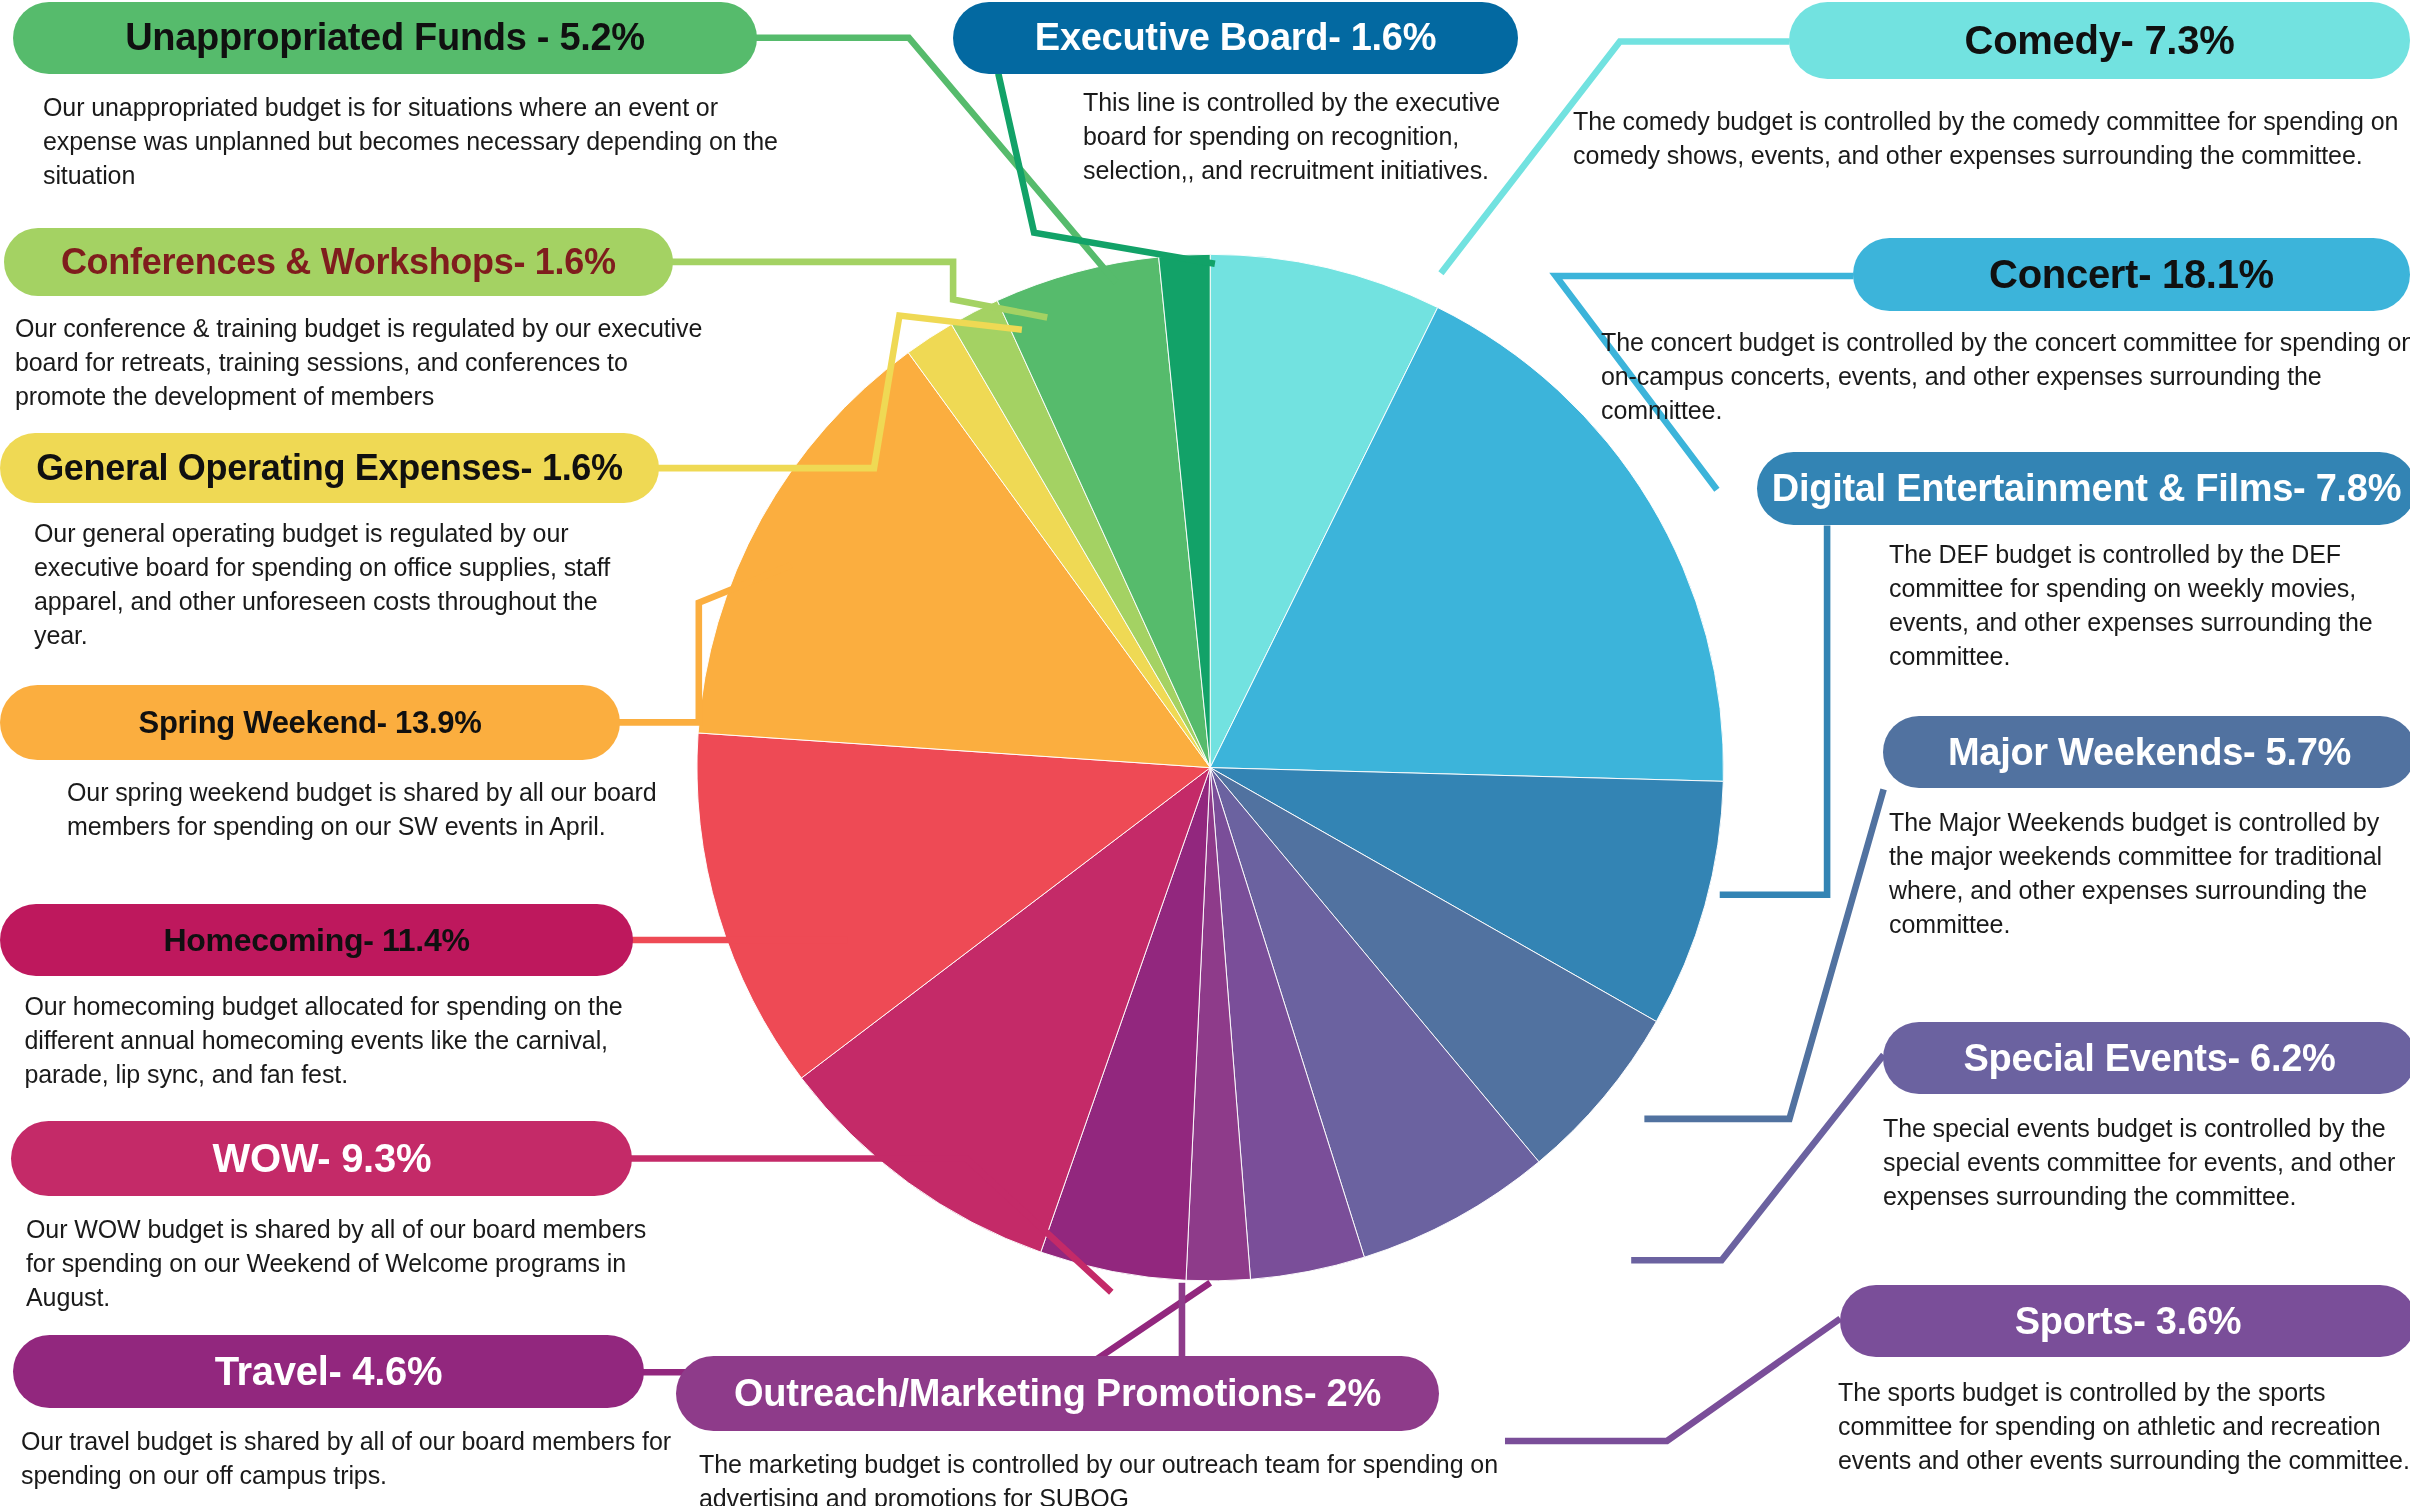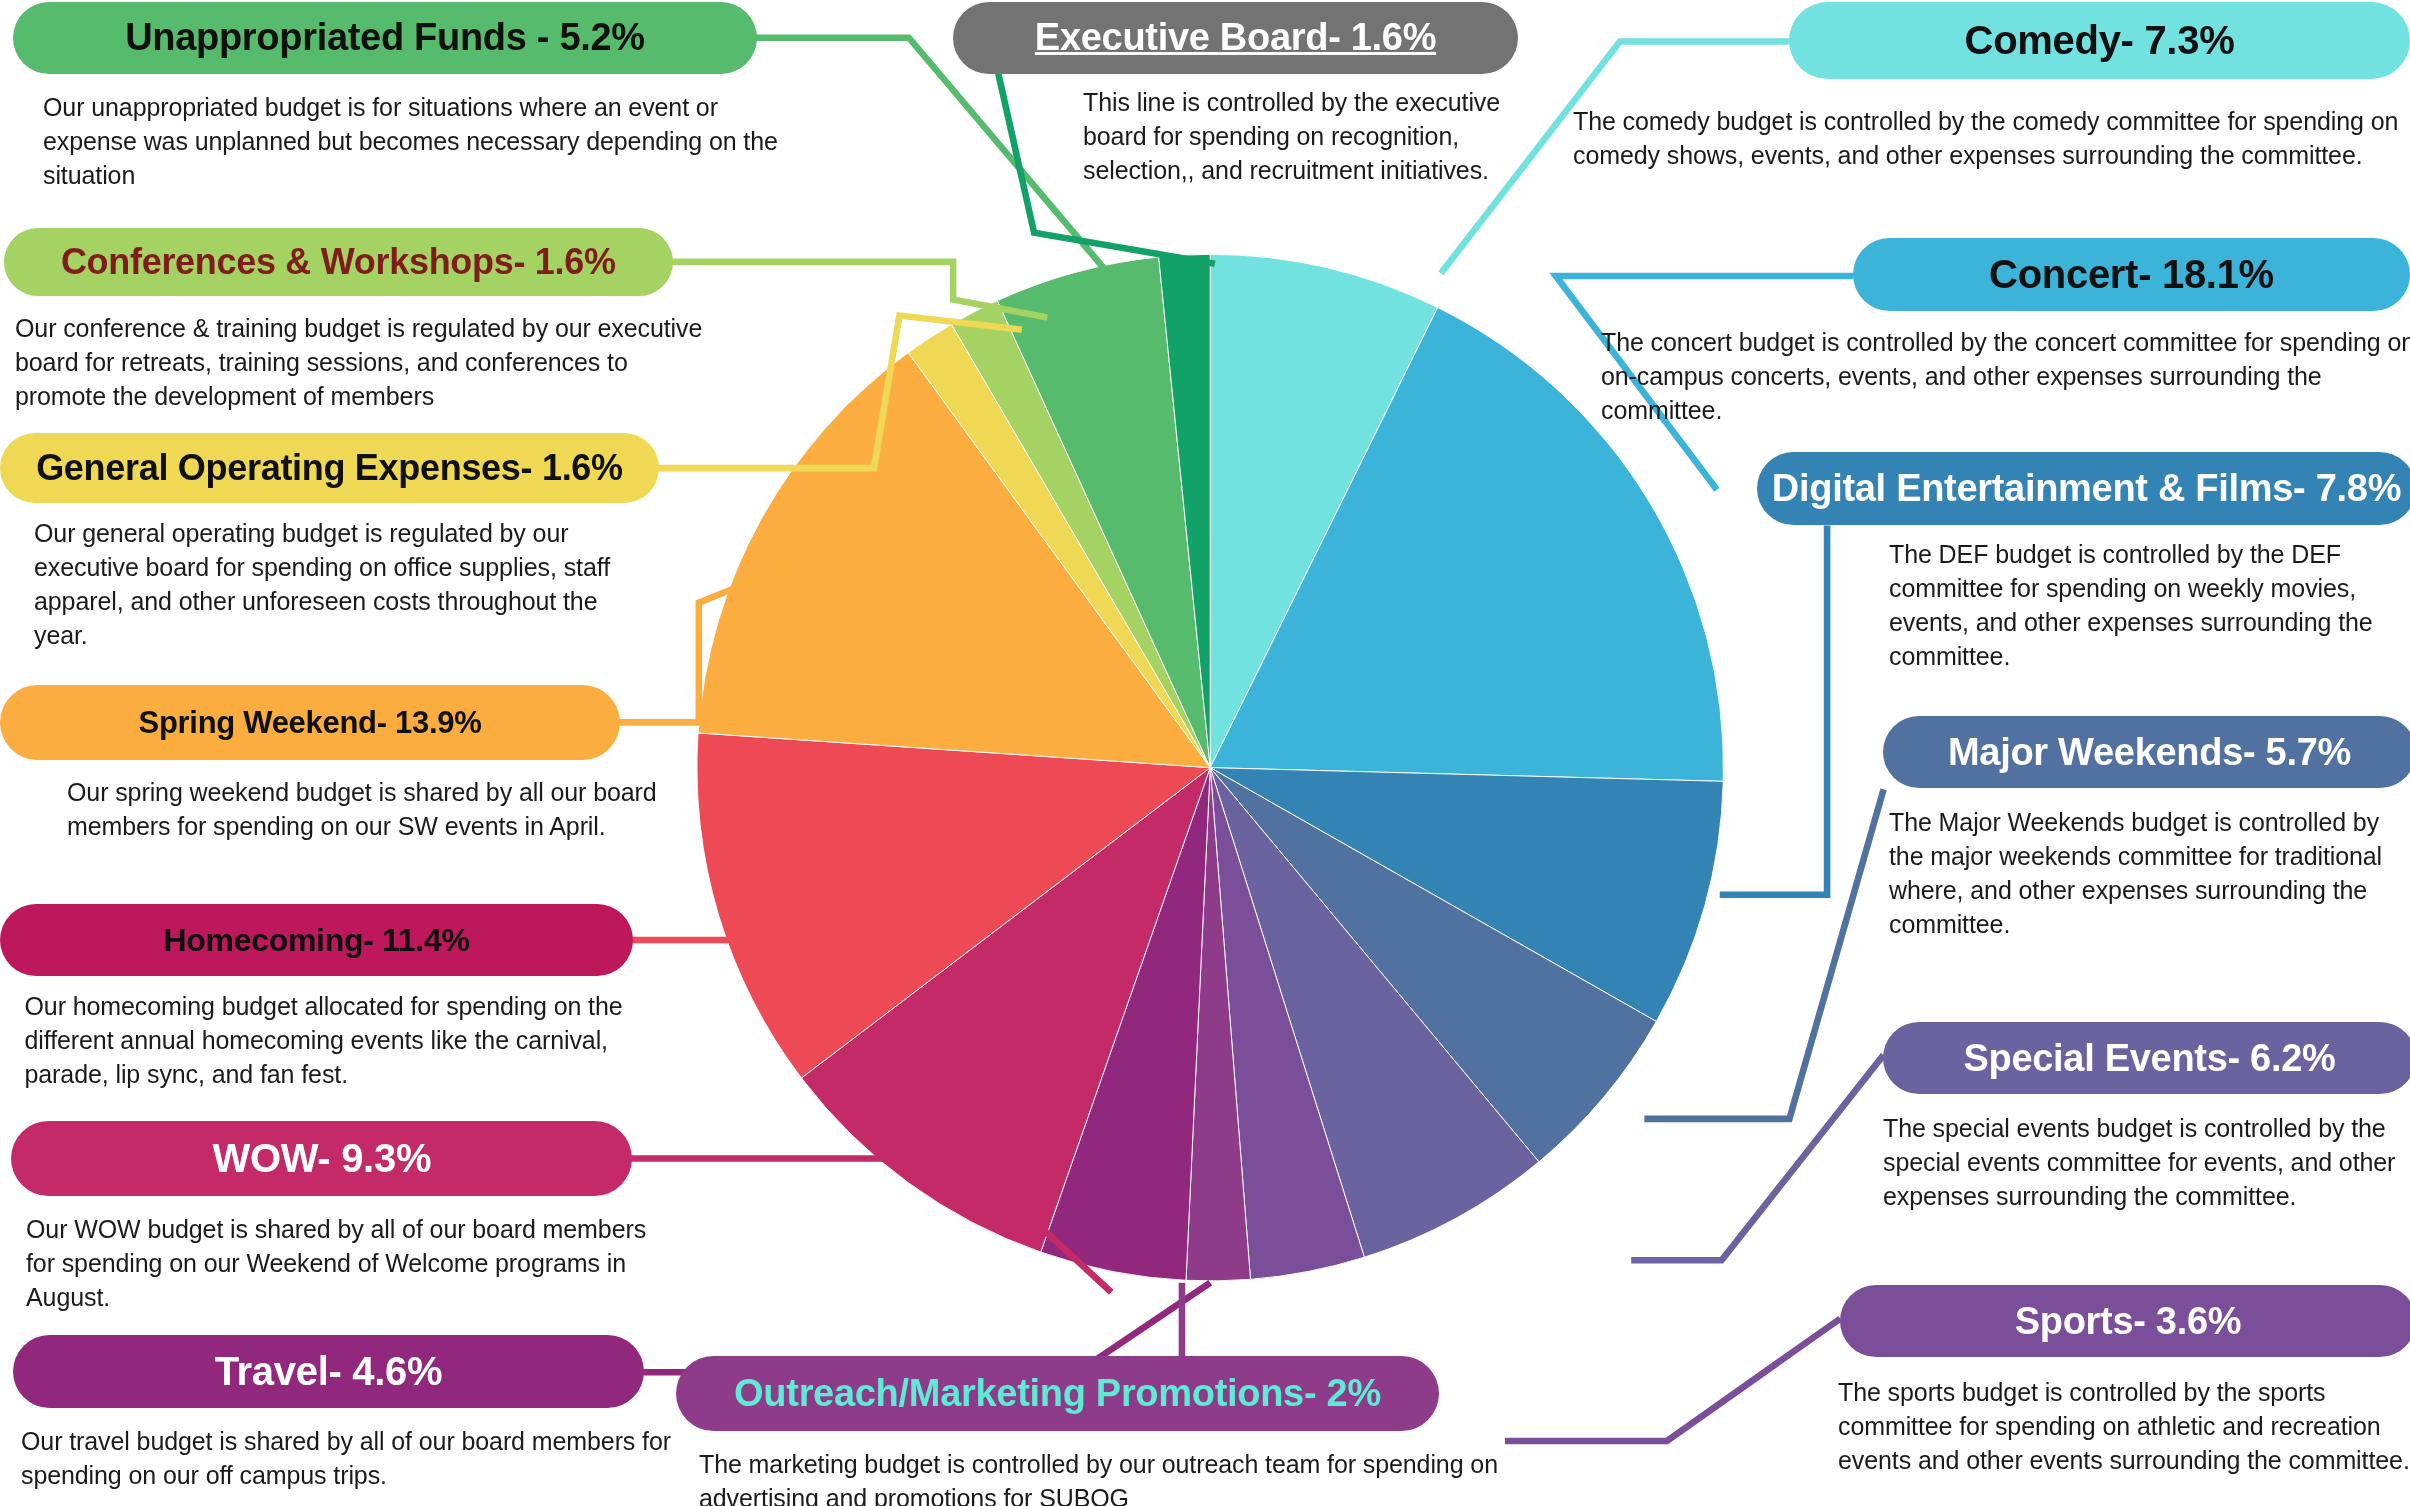--- a/index.html
+++ b/index.html
@@ -46,25 +46,25 @@
   #pill-home    {left:0px;   top:904px; width:633px;  height:72px;  background:#be185d; color:#101010; font-size:32px;}
   #desc-home    {left:24.5px;  top:989px;width:659px;}
 
   #pill-wow     {left:11.3px;  top:1121px;width:621px;  height:75px;  background:#c42a68; color:#ffffff; font-size:40px;}
   #desc-wow     {left:26px;  top:1212px;width:621px;}
 
   #pill-travel  {left:13px;  top:1335px;width:631px;  height:73px;  background:#92277e; color:#ffffff; font-size:40px;}
   #desc-travel  {left:21px;  top:1424px;width:650px;}
 
   
-  #pill-exec    {left:953px;top:1.9px;   width:565px;  height:72px;  background:#737373; color:#ffffff; font-size:38px;text-decoration:underline;}
+  #pill-exec    {left:953px;top:1.9px;   width:565px;  height:72px;  background:#0369a1; color:#ffffff; font-size:38px;}
   #desc-exec    {left:1083px;top:85px;  width:452px;}
 
   
-  #pill-outreach{left:676px; top:1356px;width:763px;  height:75px;  background:#8e3b8a; color:#5eead4; font-size:38px;}
+  #pill-outreach{left:676px; top:1356px;width:763px;  height:75px;  background:#8e3b8a; color:#ffffff; font-size:38px;}
   #desc-outreach{left:699px; top:1447px;width:829px;}
 
   
   #pill-comedy  {left:1789px;top:1.9px;   width:621px;  height:77px;  background:#72e2e0; color:#101010; font-size:40px;}
   #desc-comedy  {left:1573px;top:104px; width:829px;}
 
   #pill-concert {left:1853px;top:238px; width:557px;  height:73px;  background:#3cb4da; color:#101010; font-size:40px;}
   #desc-concert {left:1601px;top:325px; width:829px;}
 
   #pill-def     {left:1757px;top:452px; width:659px;  height:73px;  background:#3384b4; color:#ffffff; font-size:38px;}

